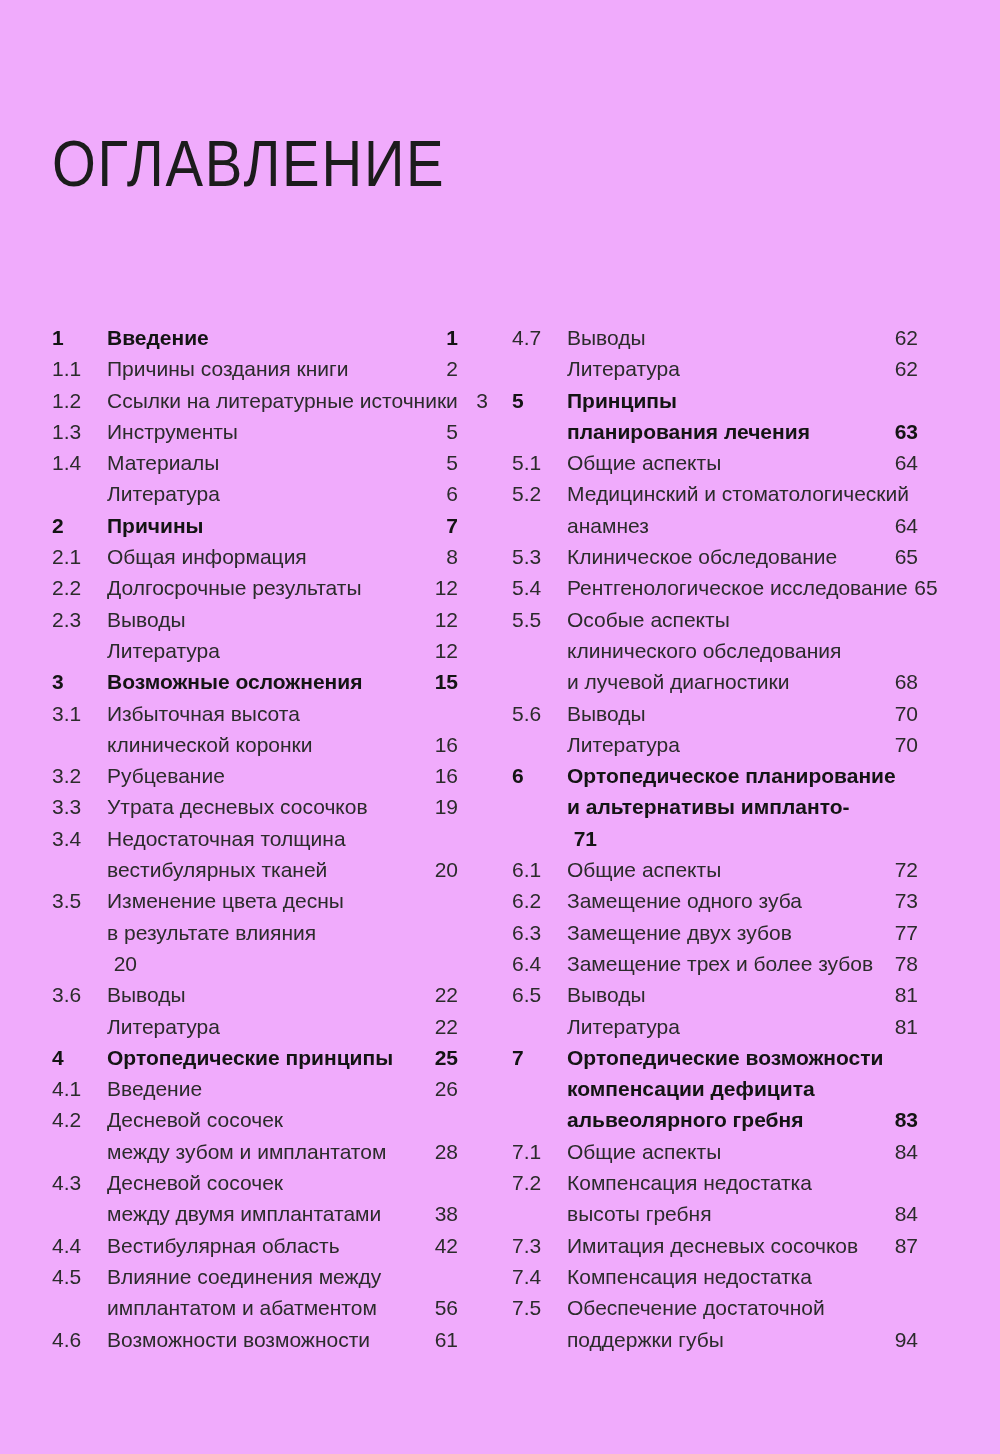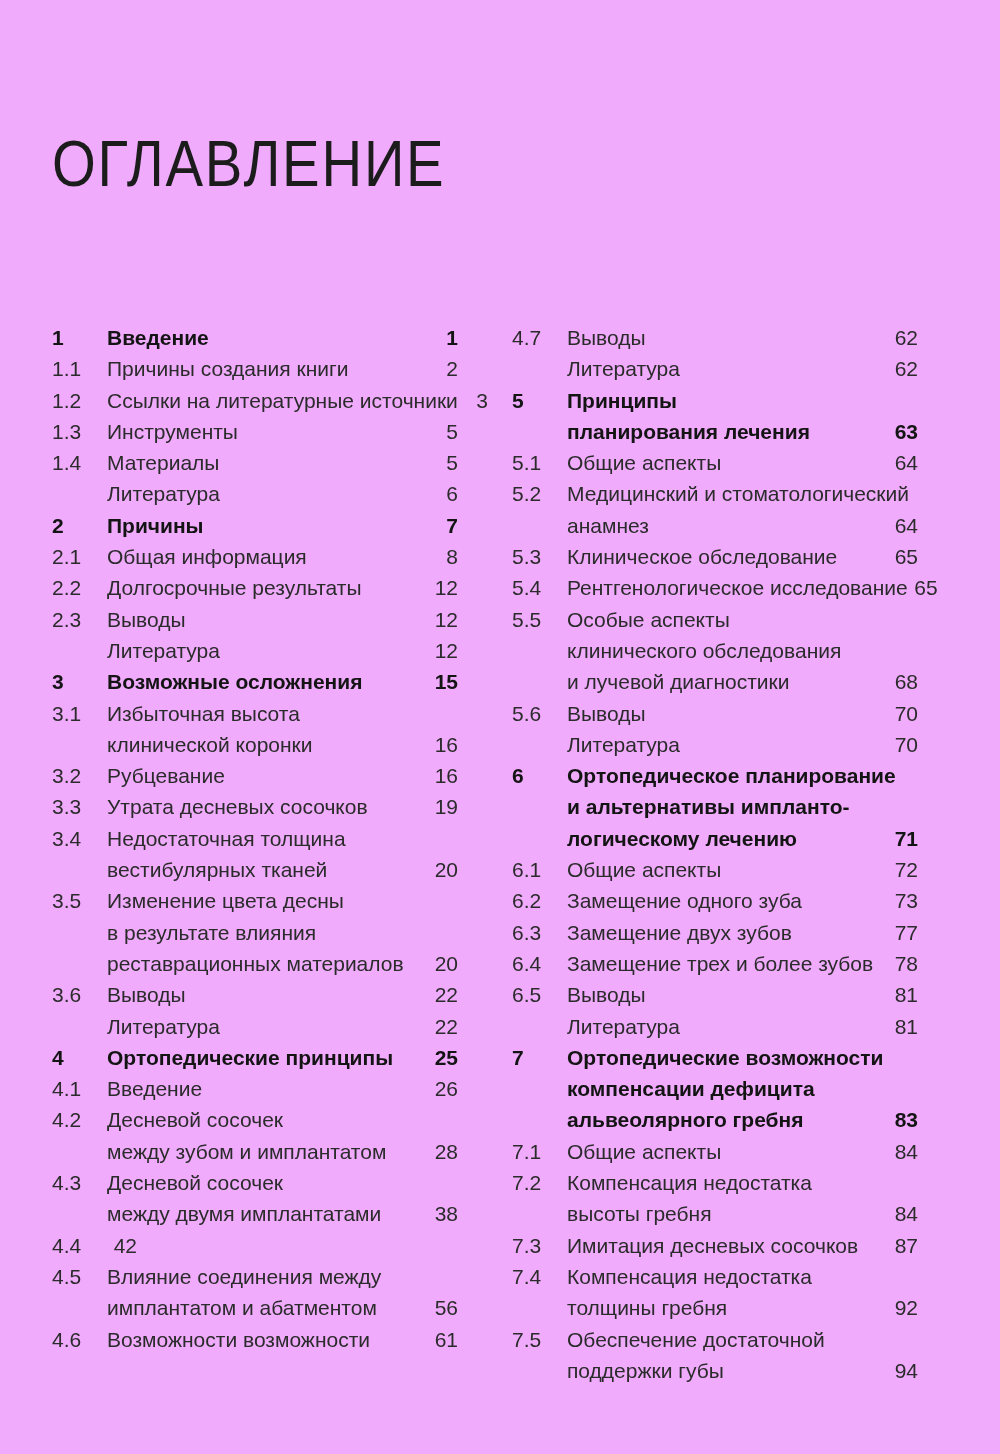--- a/index.html
+++ b/index.html
@@ -173,21 +173,20 @@
           <span class="txt">Изменение цвета десны</span>
           <span class="pg"></span>
         </div>
         <div class="row">
           <span class="num"></span>
           <span class="txt">в результате влияния</span>
           <span class="pg"></span>
         </div>
         <div class="row">
           <span class="num"></span>
-          <span class="txt">реставрационных материалов</span>
           <span class="pg">20</span>
         </div>
         <div class="row">
           <span class="num">3.6</span>
           <span class="txt">Выводы</span>
           <span class="pg">22</span>
         </div>
         <div class="row">
           <span class="num"></span>
           <span class="txt">Литература</span>
@@ -218,20 +217,21 @@
           <span class="txt">Десневой сосочек</span>
           <span class="pg"></span>
         </div>
         <div class="row">
           <span class="num"></span>
           <span class="txt">между двумя имплантатами</span>
           <span class="pg">38</span>
         </div>
         <div class="row">
           <span class="num">4.4</span>
+          <span class="txt">Вестибулярная область</span>
           <span class="pg">42</span>
         </div>
         <div class="row">
           <span class="num">4.5</span>
           <span class="txt">Влияние соединения между</span>
           <span class="pg"></span>
         </div>
         <div class="row">
           <span class="num"></span>
           <span class="txt">имплантатом и абатментом</span>
@@ -319,21 +319,20 @@
           <span class="txt">Ортопедическое планирование</span>
           <span class="pg"></span>
         </div>
         <div class="row bold">
           <span class="num"></span>
           <span class="txt">и альтернативы импланто-</span>
           <span class="pg"></span>
         </div>
         <div class="row bold">
           <span class="num"></span>
-          <span class="txt">логическому лечению</span>
           <span class="pg">71</span>
         </div>
         <div class="row">
           <span class="num">6.1</span>
           <span class="txt">Общие аспекты</span>
           <span class="pg">72</span>
         </div>
         <div class="row">
           <span class="num">6.2</span>
           <span class="txt">Замещение одного зуба</span>
@@ -391,25 +390,20 @@
         </div>
         <div class="row">
           <span class="num">7.3</span>
           <span class="txt">Имитация десневых сосочков</span>
           <span class="pg">87</span>
         </div>
         <div class="row">
           <span class="num">7.4</span>
           <span class="txt">Компенсация недостатка</span>
           <span class="pg"></span>
-        </div>
-        <div class="row">
-          <span class="num"></span>
-          <span class="txt">толщины гребня</span>
-          <span class="pg">92</span>
         </div>
         <div class="row">
           <span class="num">7.5</span>
           <span class="txt">Обеспечение достаточной</span>
           <span class="pg"></span>
         </div>
         <div class="row">
           <span class="num"></span>
           <span class="txt">поддержки губы</span>
           <span class="pg">94</span>

